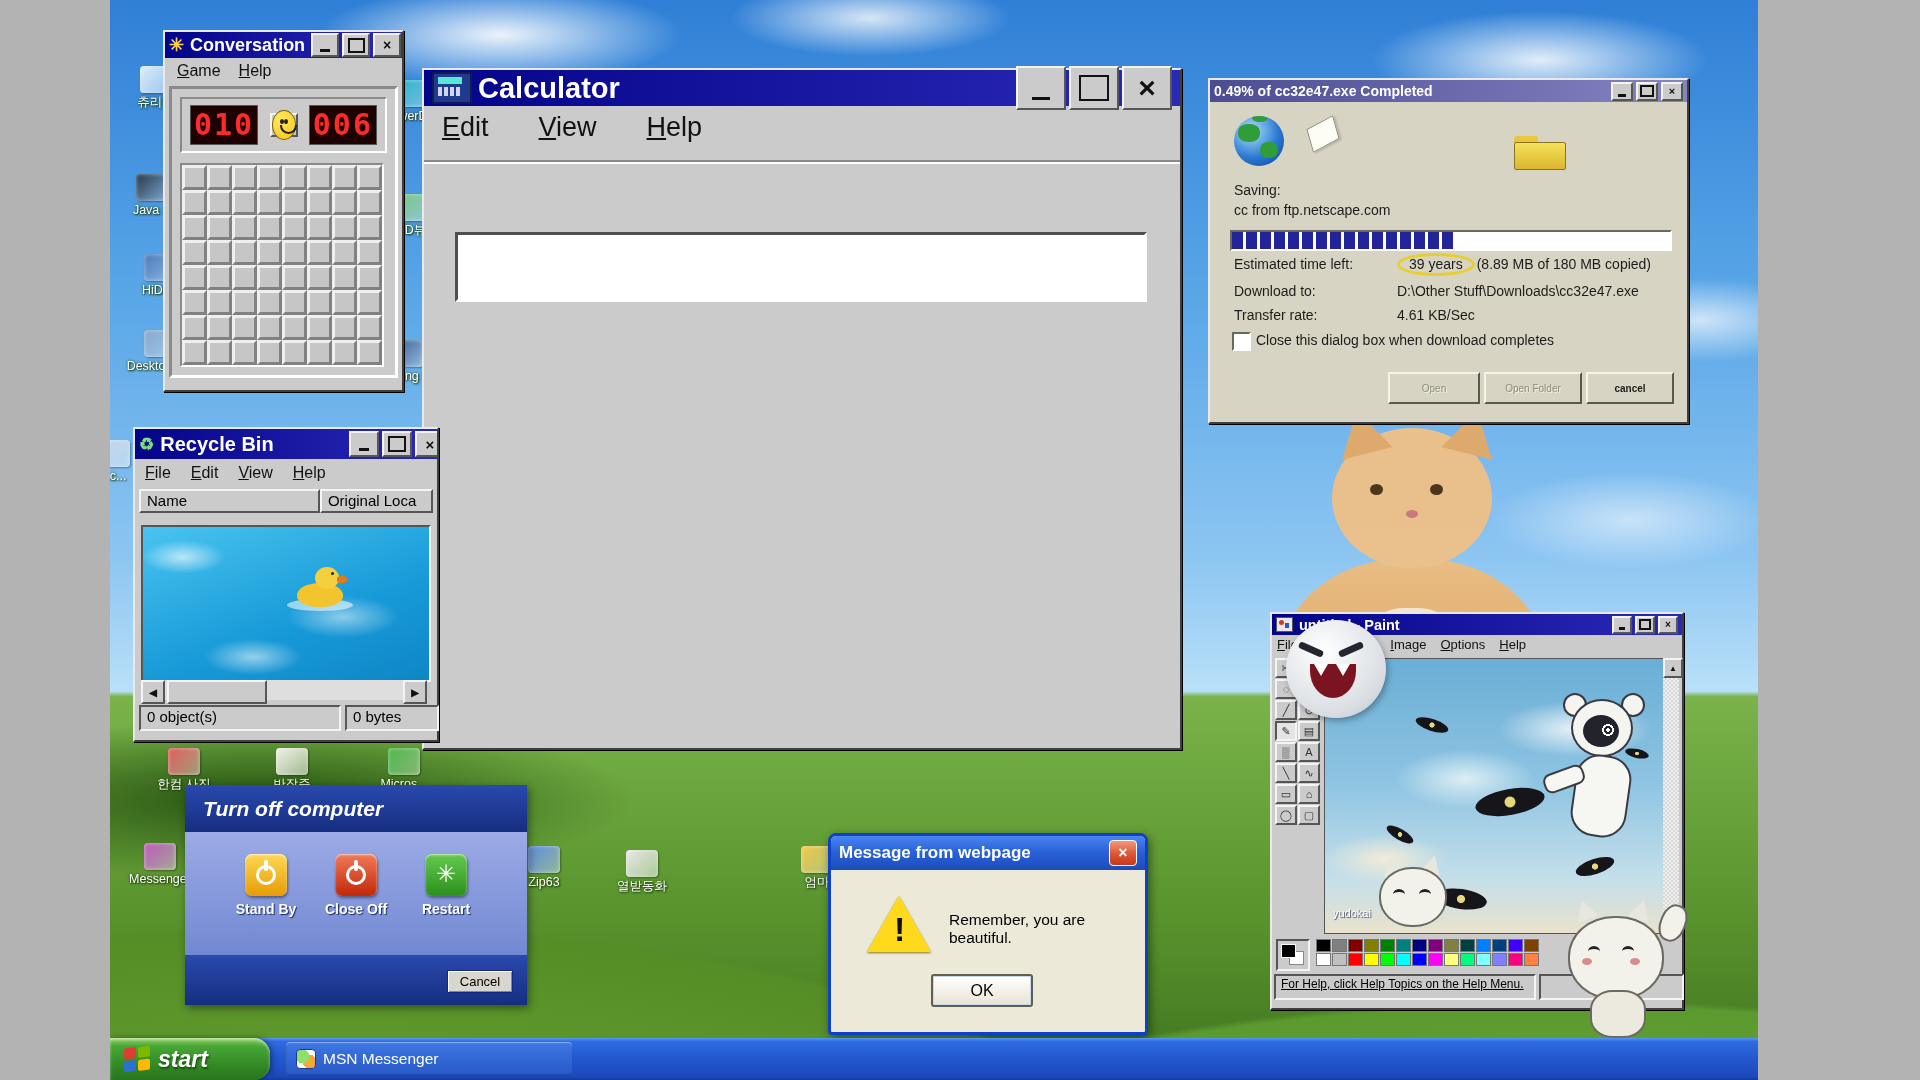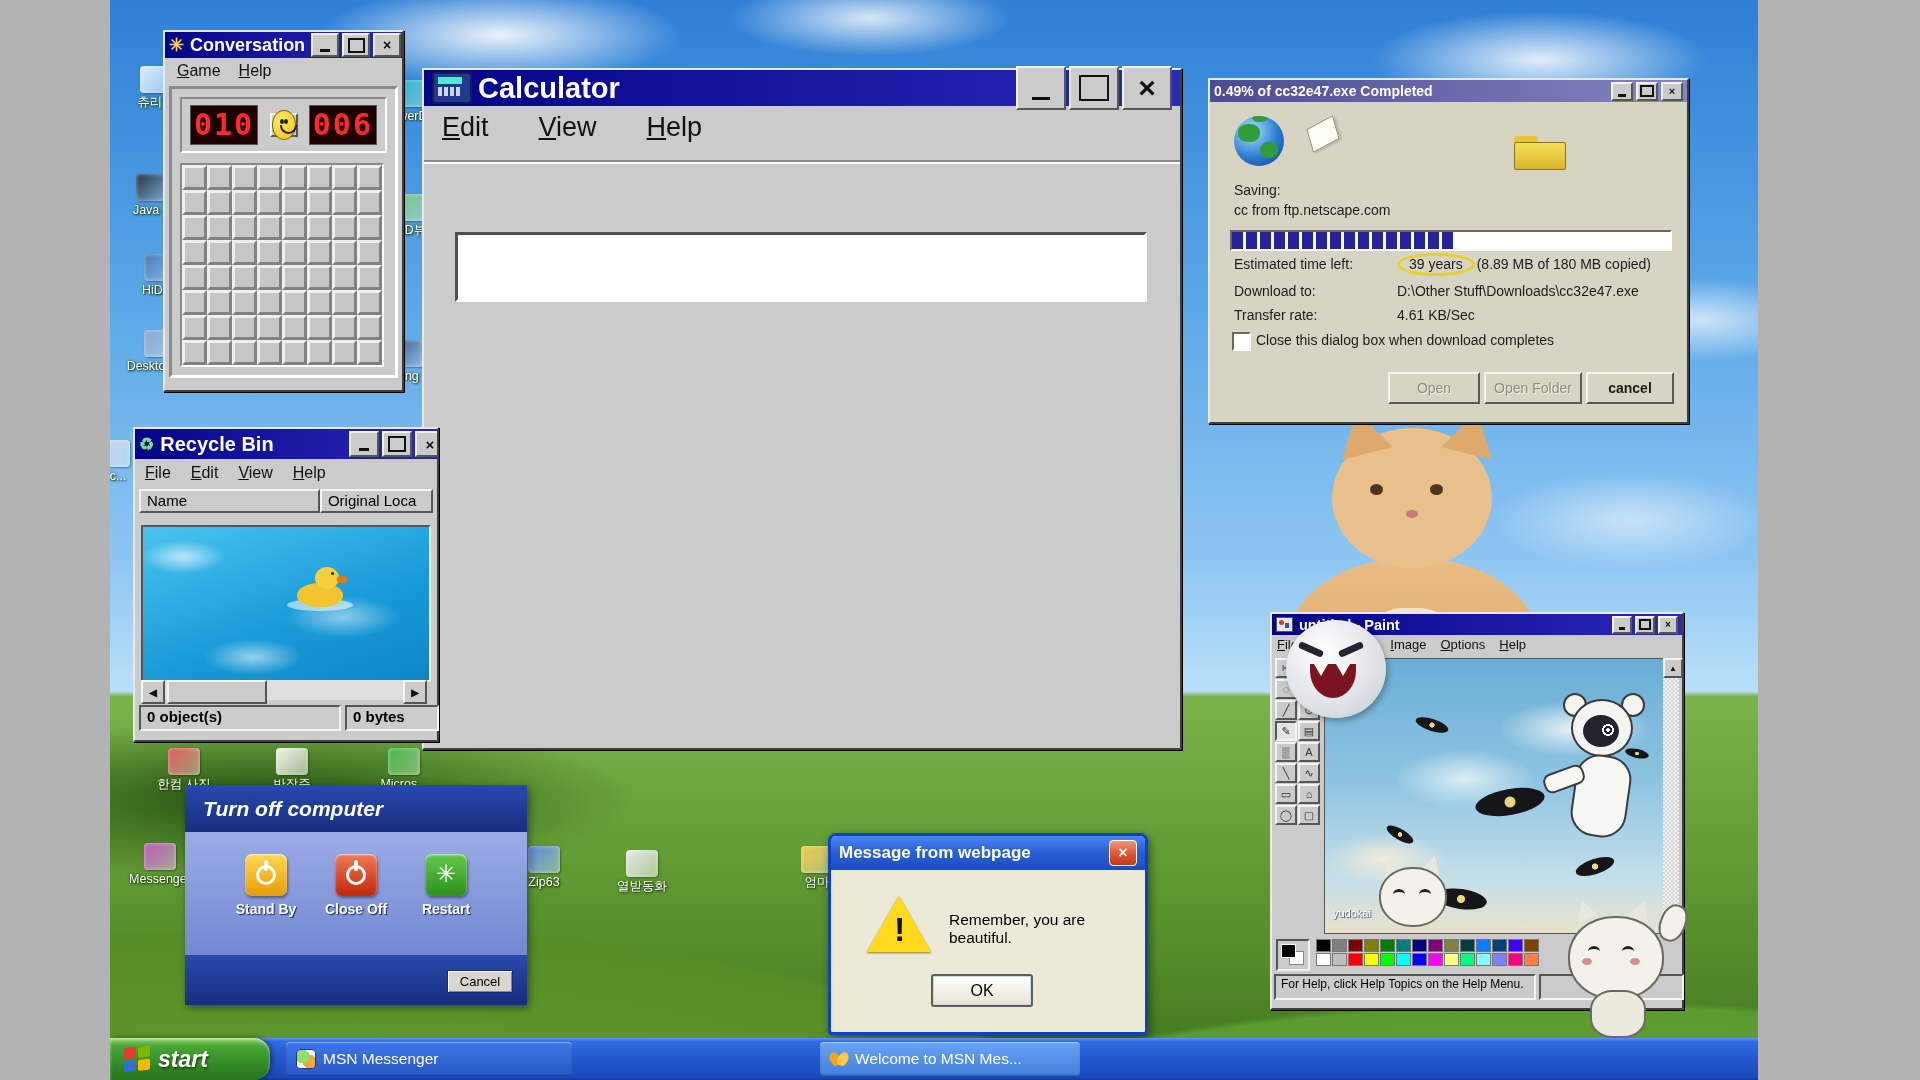--- a/index.html
+++ b/index.html
@@ -75,21 +75,21 @@
   #page{position:absolute;left:98px;top:42px;width:28px;height:22px;background:#fdfdf6;border:1px solid #8a8a7a;transform:rotate(-28deg) skewX(-12deg);box-shadow:2px 2px 2px rgba(0,0,0,.15);}
   #folder{position:absolute;left:304px;top:56px;width:52px;height:34px;}
   #folder .bk{position:absolute;left:0;top:0;width:24px;height:10px;border-radius:3px 3px 0 0;background:#e8c63e;}
   #folder .fr{position:absolute;left:0;top:6px;width:52px;height:28px;border-radius:2px;background:linear-gradient(180deg,#f5e05a,#dcb62e);border:1px solid #8a7420;box-sizing:border-box;}
   #dlbar{position:absolute;left:20px;top:150px;width:438px;height:17px;background:#fff;border:2px solid;border-color:#6a6a5a #fff #fff #6a6a5a;box-sizing:content-box;}
   #dlfill{height:100%;background:repeating-linear-gradient(90deg,#23239a 0 11px,rgba(0,0,0,0) 11px 14px);}
   .dlrow{position:absolute;left:24px;width:440px;}
   .dlrow b{font-weight:normal;position:absolute;left:163px;white-space:nowrap;}
   #circ{display:inline-block;border:3px solid #e6cf2e;border-radius:50%;padding:0 9px 1px;margin:-3px 2px -3px 0;}
   #dlchk{position:absolute;left:22px;top:252px;width:15px;height:15px;background:#fff;border:2px solid;border-color:#6a6a5a #fff #fff #6a6a5a;cursor:pointer;}
-  #dl .btn{position:absolute;top:292px;height:28px;background:#d8d4c3;border:2px solid;border-color:#f6f3e8 #5a5848 #5a5848 #f6f3e8;display:flex;align-items:center;justify-content:center;font-size:14px;cursor:pointer;}
+  #dl .btn{position:absolute;top:292px;height:28px;background:#d8d4c3;border:2px solid;border-color:#f6f3e8 #5a5848 #5a5848 #f6f3e8;display:flex;align-items:center;justify-content:center;font-size:10px;cursor:pointer;}
   #dl .dis{color:#8e8c7c;text-shadow:1px 1px 0 #f4f1e2;}
   
   #rb{left:133px;top:427px;width:302px;height:311px;z-index:12;}
   #rb .w9t{height:30px;font-size:20px;overflow:hidden;}
   #rb .w9b{width:26px;height:22px;font-size:15px;flex:none;}
   #rb .menu{height:28px;gap:20px;padding-left:10px;font-size:16px;}
   #rb .hdr{display:flex;height:24px;margin:2px 4px 8px;}
   #rb .hcell{background:#cbcbcb;border:2px solid;border-color:#f4f4f4 #565656 #565656 #f4f4f4;font-size:15px;padding:0 6px;line-height:20px;white-space:nowrap;overflow:hidden;}
   #rbview{position:absolute;left:6px;top:96px;width:286px;height:153px;border:2px solid;border-color:#565656 #f4f4f4 #f4f4f4 #565656;background:
       radial-gradient(ellipse 60px 24px at 40px 30px, rgba(255,255,255,.65), rgba(255,255,255,0) 70%),
@@ -98,21 +98,21 @@
       linear-gradient(160deg,#49c4f0,#189ad8 60%,#0e86c6);}
   #duck{position:absolute;left:150px;top:40px;width:56px;height:46px;}
   #duck .rip{position:absolute;left:-6px;top:32px;width:66px;height:12px;border-radius:50%;background:rgba(255,255,255,.55);}
   #duck .bd{position:absolute;left:4px;top:16px;width:46px;height:24px;border-radius:50% 50% 45% 45%;background:#f2c42e;}
   #duck .hd{position:absolute;left:22px;top:0;width:24px;height:22px;border-radius:50%;background:#f6cf3e;}
   #duck .bk{position:absolute;left:44px;top:9px;width:10px;height:7px;border-radius:40%;background:#e07a1a;}
   #duck .ey{position:absolute;left:38px;top:5px;width:3px;height:3px;border-radius:50%;background:#222;}
   #rbscroll{position:absolute;left:6px;top:251px;width:286px;height:20px;background:#dedede;display:flex;}
   #rbscroll .ar{width:20px;height:20px;flex:none;}
   #rbscroll .thumb{width:96px;height:20px;margin-left:2px;}
-  #rb .sbar{position:absolute;left:4px;top:276px;display:flex;gap:4px;font-weight:bold;}
+  #rb .sbar{position:absolute;left:4px;top:276px;display:flex;gap:4px;}
   #rb .spane{border:2px solid;border-color:#565656 #f4f4f4 #f4f4f4 #565656;font-size:15px;padding:1px 6px;height:20px;}
   
   #toff{position:absolute;left:185px;top:785px;width:342px;height:220px;z-index:17;box-shadow:2px 3px 8px rgba(0,0,0,.45);}
   #toff .band{position:absolute;left:0;width:100%;background:linear-gradient(180deg,#2a49ae,#152e80);font-style:italic;}
   #toff .top{top:0;height:47px;display:flex;align-items:center;}
   #toff .top span{color:#fff;font-size:21px;font-weight:bold;padding-left:18px;}
   #toff .mid{position:absolute;top:47px;height:123px;width:100%;background:linear-gradient(180deg,#9cabe6,#7288d2);}
   #toff .bot{top:170px;height:50px;}
   .pbtn{position:absolute;top:22px;width:78px;text-align:center;cursor:pointer;}
   .pbtn .pic{width:42px;height:42px;margin:0 auto;border-radius:7px;box-shadow:1px 2px 3px rgba(0,0,0,.4), inset 0 1px 2px rgba(255,255,255,.7);position:relative;}
@@ -160,21 +160,21 @@
   .toro .bl{position:absolute;width:10px;height:7px;border-radius:50%;background:#d98a8a;}
   #canvascap{position:absolute;left:8px;bottom:14px;color:#fff;font-size:11px;text-shadow:1px 1px 1px #446;}
   #vscroll{position:absolute;left:391px;top:44px;width:16px;height:274px;background:repeating-conic-gradient(#d8d8d8 0 25%,#efefef 0 50%) 0 0/4px 4px;}
   #vscroll .ar{position:absolute;left:0;top:0;width:16px;height:16px;font-size:8px;}
   #palette{position:absolute;left:4px;top:325px;display:flex;gap:6px;align-items:flex-start;}
   #fgbg{width:30px;height:28px;background:#cbcbcb;border:2px solid;border-color:#565656 #f4f4f4 #f4f4f4 #565656;position:relative;}
   #fgbg .fg{position:absolute;left:3px;top:3px;width:13px;height:12px;background:#000;border:1px solid #fff;z-index:2;}
   #fgbg .bg{position:absolute;left:11px;top:10px;width:13px;height:12px;background:#fff;border:1px solid #888;}
   #swatches{display:grid;grid-template-columns:repeat(14,15px);grid-auto-rows:13px;gap:1px;}
   .sw9{border:1px solid #777;box-sizing:border-box;cursor:pointer;}
-  #pstatus{position:absolute;left:2px;top:360px;display:flex;gap:3px;}
+  #pstatus{position:absolute;left:2px;top:360px;display:flex;gap:3px;text-decoration:underline;}
   #pstatus .sp{border:2px solid;border-color:#565656 #f4f4f4 #f4f4f4 #565656;height:20px;font-size:12px;padding:1px 5px;white-space:nowrap;}
   
   #boo{position:absolute;left:1286px;top:620px;width:104px;height:104px;z-index:15;}
   #boo .bd{position:absolute;width:100px;height:98px;border-radius:50%;background:radial-gradient(circle at 38% 32%,#ffffff,#d9dde2 70%,#b9bec6);box-shadow:2px 3px 6px rgba(0,0,0,.3);}
   #boo .eL,#boo .eR{position:absolute;top:26px;width:26px;height:7px;background:#23262e;border-radius:4px;}
   #boo .eL{left:12px;transform:rotate(24deg);} #boo .eR{left:52px;transform:rotate(-24deg);}
   #boo .mo{position:absolute;left:24px;top:44px;width:46px;height:34px;border-radius:0 0 50% 50%/0 0 80% 80%;background:#7a1420;overflow:hidden;}
   #boo .f1,#boo .f2{position:absolute;top:0;width:0;height:0;border-left:7px solid transparent;border-right:7px solid transparent;border-top:12px solid #fff;}
   #boo .f1{left:4px} #boo .f2{left:26px}
   
@@ -685,18 +685,14 @@
           <i style="background:#7db700"></i>
           <i style="background:#2e6fd6"></i>
           <i style="background:#ffb900"></i>
       </span>
       <span class="word">start</span>
     </div>
     <div class="tbtn" style="left:176px;width:266px;background:linear-gradient(180deg,#3e77e4,#2758c6)">
       <span class="tico msnppl"></span>
       <span>MSN Messenger</span>
     </div>
-    <div class="tbtn" style="left:710px;width:240px;background:linear-gradient(180deg,#6aa3f2,#4180de)">
-      <span class="tico bfly"></span>
-      <span>Welcome to MSN Mes...</span>
-    </div>
   </div>
 </div>
 
 </body></html>

